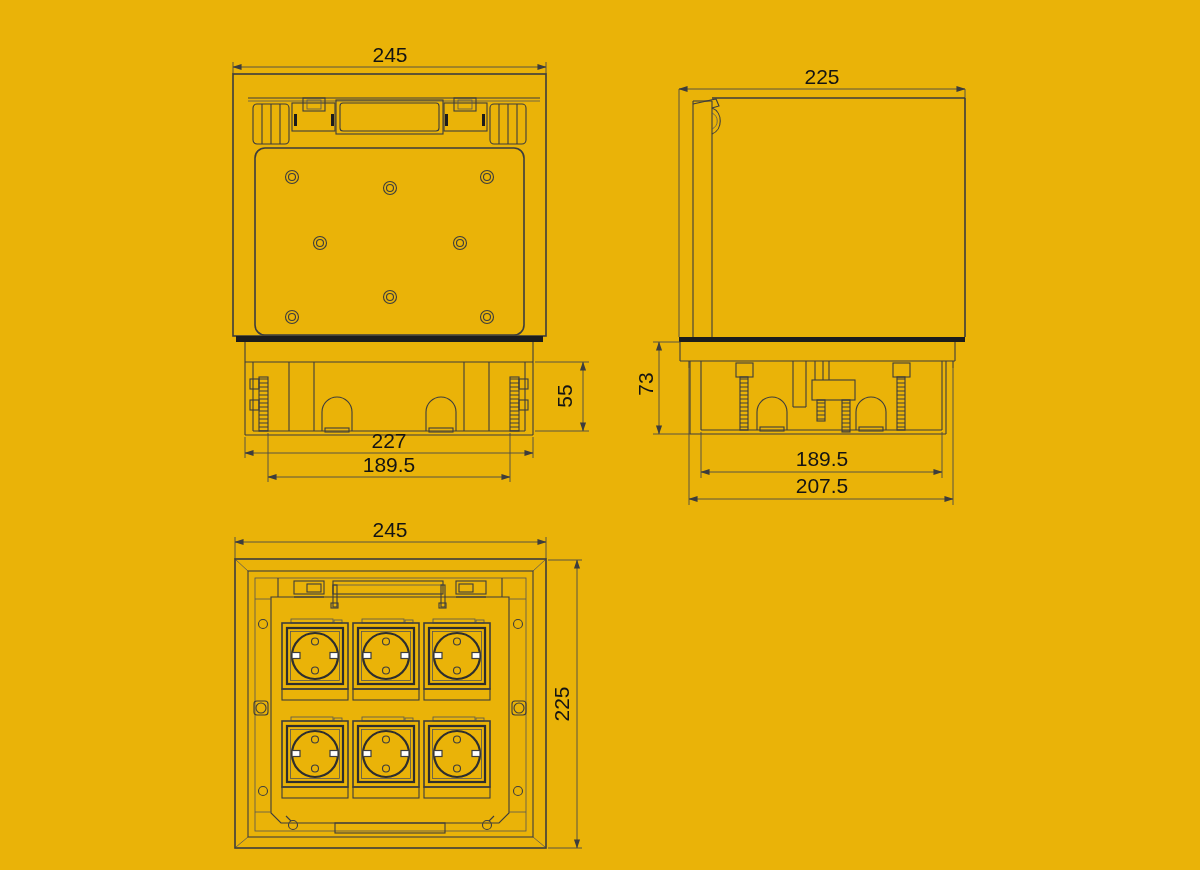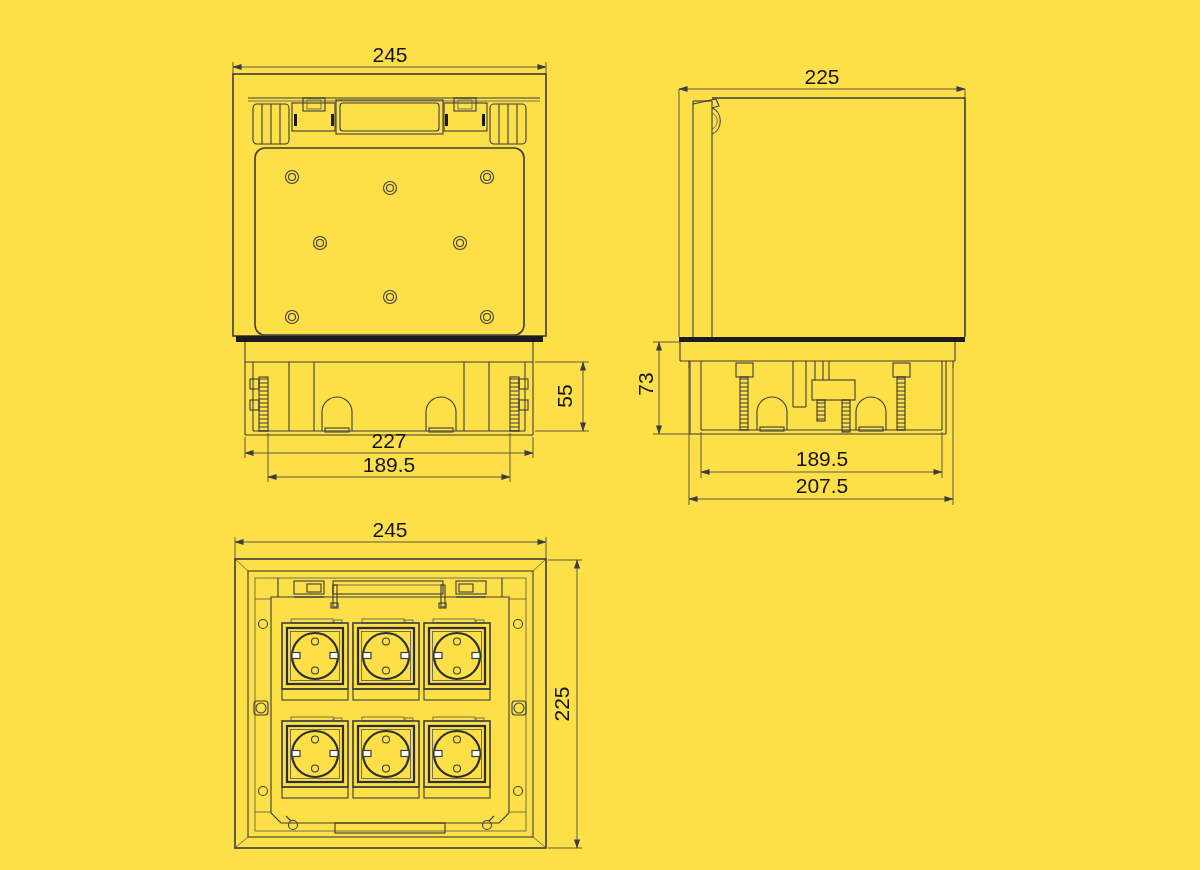--- a/index.html
+++ b/index.html
@@ -1,16 +1,16 @@
 <!DOCTYPE html>
 <html><head>
 <meta charset="utf-8">
 <style>
   html,body{margin:0;padding:0;background:#fff;}
-  .stage{position:relative;width:1200px;height:870px;background:#fde047;overflow:hidden;
+  .stage{position:relative;width:1200px;height:870px;background:#eab308;overflow:hidden;
          font-family:"Liberation Sans", sans-serif;}
   svg{position:absolute;left:0;top:0;}
   .ln{fill:none;stroke:#3d3d3d;stroke-width:1.1;}
   .ln2{fill:none;stroke:#3d3d3d;stroke-width:1.6;}
   .ln3{fill:none;stroke:#2e2e2e;stroke-width:2.2;}
   .thin{fill:none;stroke:#555;stroke-width:0.8;}
   .dim{fill:none;stroke:#4a4a4a;stroke-width:0.9;}
   .dark{fill:#1c1c1c;stroke:none;}
   .rib{fill:url(#ribs);stroke:#3d3d3d;stroke-width:1.1;}
   .notch{fill:#ffffff;stroke:#3d3d3d;stroke-width:1.2;}

